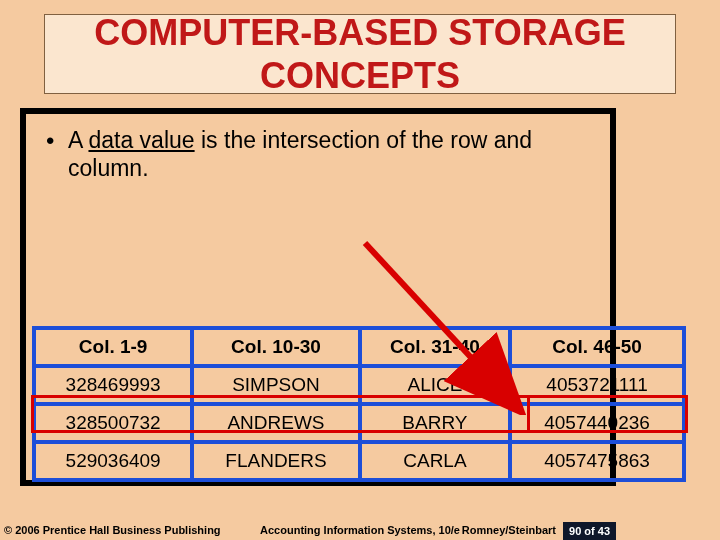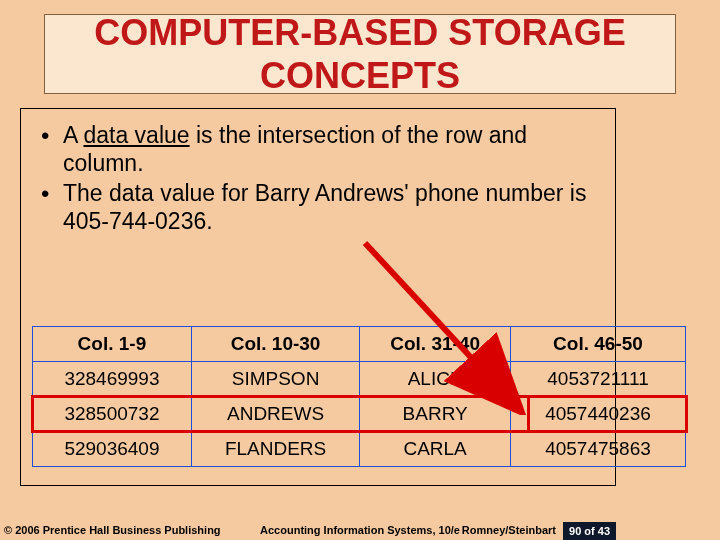--- a/index.html
+++ b/index.html
@@ -32,21 +32,21 @@
     font-weight: bold;
     font-size: 36px;
     line-height: 1.2;
   }
   .content-box {
     position: absolute;
     top: 108px;
     left: 20px;
     width: 596px;
     height: 378px;
-    border: 1px solid #000000;
+    border: 6px solid #000000;
     padding: 12px 18px 0 18px;
   }
   .bullets {
     font-size: 23px;
     color: #000;
     line-height: 1.22;
     margin-bottom: 8px;
   }
   .bullets ul { list-style: none; }
   .bullets li { padding-left: 24px; position: relative; margin-bottom: 2px; }
@@ -63,21 +63,21 @@
     left: 32px;
     top: 326px;
     width: 654px;
   }
   table {
     border-collapse: collapse;
     width: 100%;
     font-size: 19px;
   }
   th, td {
-    border: 1px solid #1d4ed8;
+    border: 4px solid #1d4ed8;
     padding: 6px 4px;
     text-align: left;
     background: transparent;
   }
   th {
     font-weight: bold;
     text-align: center;
   }
   td { height: 34px; text-align: center; }
   .arrow {
@@ -145,23 +145,20 @@
 
   <div class="title-box">
     <div class="title-text">COMPUTER-BASED STORAGE CONCEPTS</div>
   </div>
 
   <div class="content-box">
     <div class="bullets">
       <ul>
         <li>
           <span>A </span><span class="underline">data value</span><span> is the intersection of the row and column.</span>
-        </li>
-        <li>
-          <span>The data value for Barry Andrews' phone number is 405-744-0236.</span>
         </li>
       </ul>
     </div>
   </div>
 
   <div class="table-wrap">
     <table>
       <thead>
         <tr>
           <th>Col. 1-9</th>

